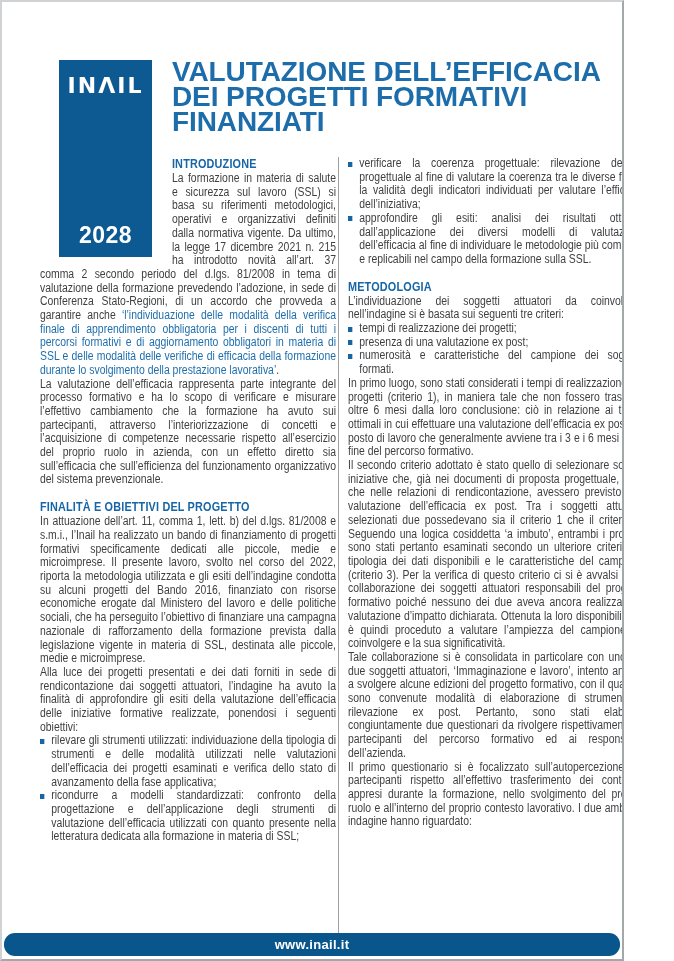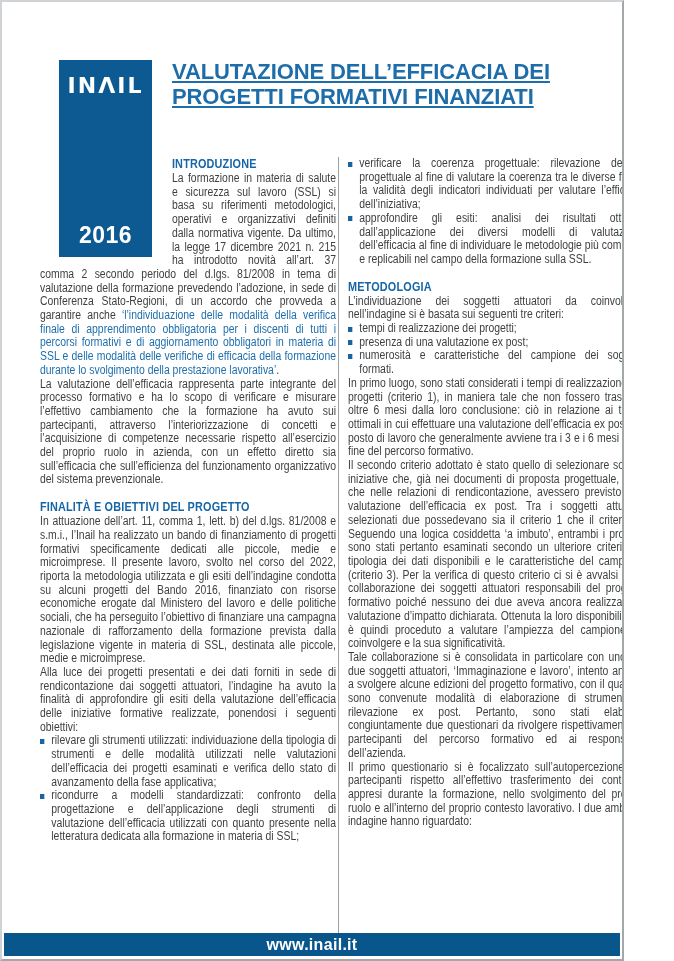--- a/index.html
+++ b/index.html
@@ -17,22 +17,22 @@
     margin-top:13px; text-align:center; color:#ffffff;
     font-size:22px; font-weight:bold; letter-spacing:2px;
     font-family:"DejaVu Sans","Liberation Sans",sans-serif;
   }
   .year {
     position:absolute; bottom:8px; width:100%; text-align:center; color:#ffffff;
     font-size:23px; font-weight:bold; letter-spacing:0.5px;
   }
   .title {
     position:absolute; left:170px; top:57px; width:480px;
-    font-size:22px; line-height:25px; font-weight:bold;
-    color:var(--title_blue,#1C6DA9); letter-spacing:-0.1px;text-decoration:underline;
+    font-size:28px; line-height:25px; font-weight:bold;
+    color:var(--title_blue,#1C6DA9); letter-spacing:-0.1px;
   }
   .colwrap {
     position:absolute; top:155px; width:341px;
     transform:scaleX(0.868); transform-origin:0 0;
     color:var(--text_gray,#3E3F41);
     font-size:12px; line-height:13.7px; text-align:justify;
     hyphens:auto; -webkit-hyphens:auto;
   }
   .left  { left:38px; }
   .right { left:346px; }
@@ -51,32 +51,32 @@
     background:var(--heading_blue,#1565A7);
   }
   .btext { flex:1; }
   .divider {
     position:absolute; left:336px; top:155px; width:1px; height:776px;
     background:var(--divider_gray,#9EA2A4);
   }
   .footer {
     position:absolute; left:2px; right:2px; bottom:3px; height:23px;
     background:var(--footer_blue,#09568D); color:#ffffff; text-align:center;
-    line-height:23px; font-size:16px; font-weight:bold; letter-spacing:0.3px;
+    line-height:23px; font-size:13px; font-weight:bold; letter-spacing:0.3px;border-radius:11px;
   }
   .footer span { color:#ffffff; text-decoration:none; }
 </style>
 </head>
 <body>
 
 <div class="page">
 
   <div class="brandbox">
     <div class="logo">INΛIL</div>
-    <div class="year">2016</div>
+    <div class="year">2028</div>
   </div>
 
   <h1 class="title">VALUTAZIONE DELL’EFFICACIA DEI PROGETTI FORMATIVI FINANZIATI</h1>
 
   <div class="colwrap left">
     <div class="spacer"></div>
     <h2 class="heading">INTRODUZIONE</h2>
     <p class="para"><span>La formazione in materia di salute e sicurezza sul lavoro (SSL) si basa su riferimenti metodologici, operativi e organizzativi definiti dalla normativa vigente. Da ultimo, la legge 17 dicembre 2021 n. 215 ha introdotto novità all’art. 37 comma 2 secondo periodo del d.lgs. 81/2008 in tema di valutazione della formazione prevedendo l’adozione, in sede di Conferenza Stato-Regioni, di un accordo che provveda a garantire anche </span><span class="quote">‘l’individuazione delle modalità della verifica finale di apprendimento obbligatoria per i discenti di tutti i percorsi formativi e di aggiornamento obbligatori in materia di SSL e delle modalità delle verifiche di efficacia della formazione durante lo svolgimento della prestazione lavorativa’</span><span>.</span></p>
     <p class="para">La valutazione dell’efficacia rappresenta parte integrante del processo formativo e ha lo scopo di verificare e misurare l’effettivo cambiamento che la formazione ha avuto sui partecipanti, attraverso l’interiorizzazione di concetti e l’acquisizione di competenze necessarie rispetto all’esercizio del proprio ruolo in azienda, con un effetto diretto sia sull’efficacia che sull’efficienza del funzionamento organizzativo del sistema prevenzionale.</p>
     <h2 class="heading gap">FINALITÀ E OBIETTIVI DEL PROGETTO</h2>

